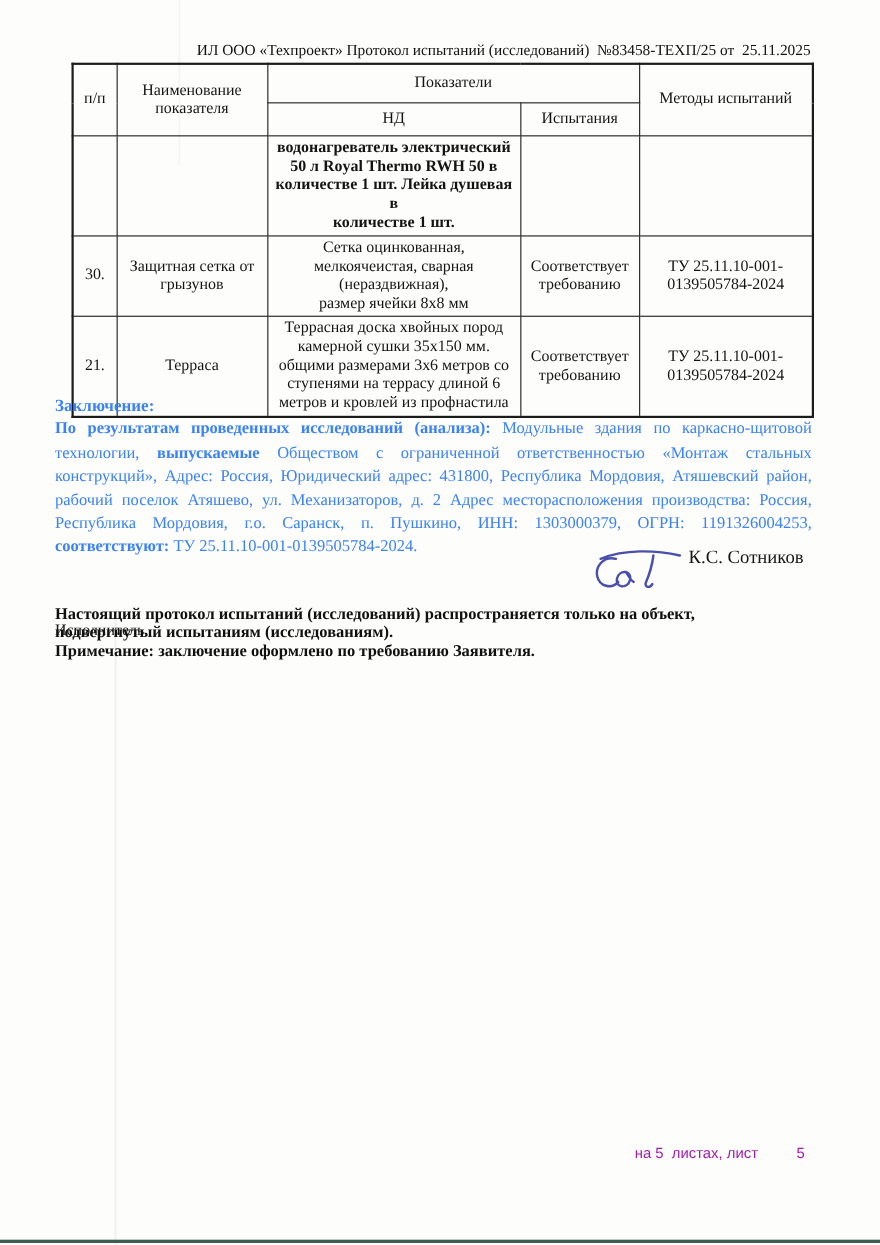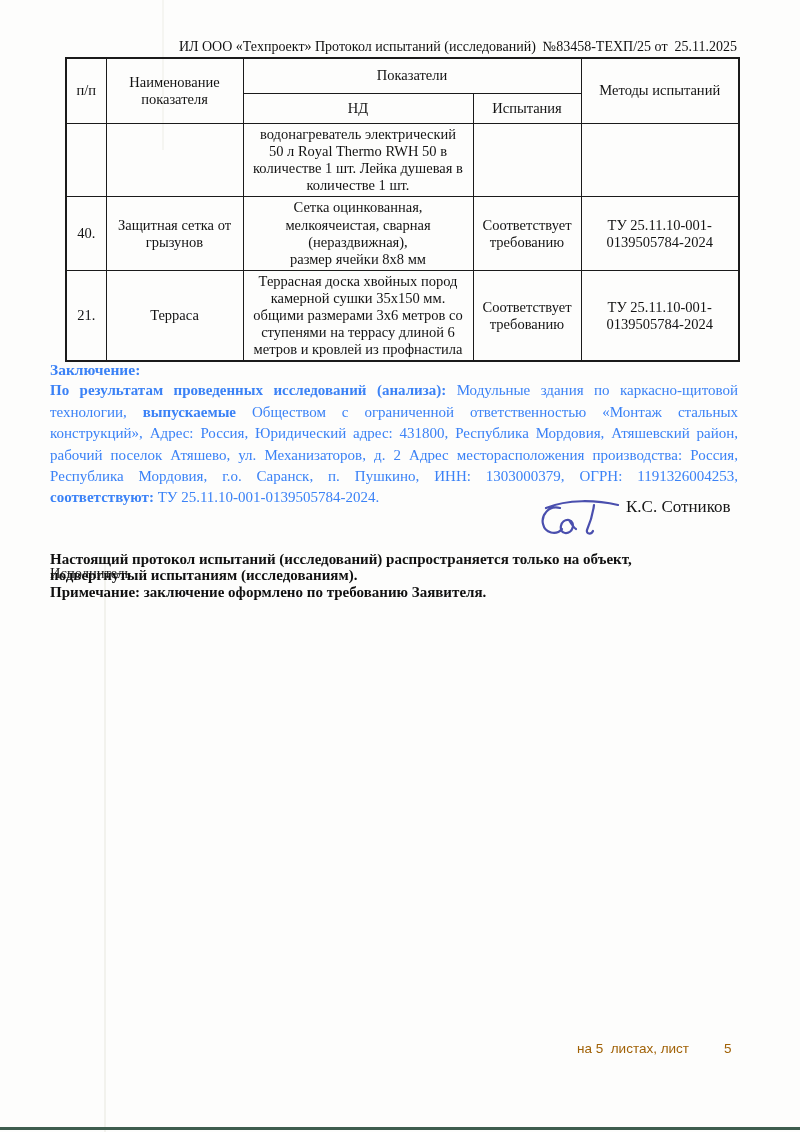--- a/index.html
+++ b/index.html
@@ -36,21 +36,21 @@
     padding:2px 3px;
     white-space:pre-line;
     color:#131313;
   }
   col.c-num{width:40px;} col.c-name{width:137px;} col.c-nd{width:230px;}
   col.c-test{width:108px;} col.c-method{width:158px;}
   tr.hdr-top th{height:30px;}
   tr.hdr-bot th{height:25px;}
   td.cell-name{text-align:left;padding-left:7px;}
   td.cell-method{text-align:left;padding-left:8px;}
-  tr.row-a td{height:62px;}
+  tr.row-a td{height:62px;font-weight:bold;}
   tr.row-b td{height:64px;}
   tr.row-c td{height:84px;}
 
   .conclusion{
     position:absolute;left:50px;top:359px;width:688px;
     font-size:15px;line-height:21.4px;color:#3b82f6;
   }
   .conclusion-heading{font-weight:bold;font-size:15.5px;}
   .conclusion-body{text-align:justify;text-align-last:left;}
 
@@ -60,21 +60,21 @@
 
   .footnotes{
     position:absolute;left:50px;top:551px;width:664px;
     font-weight:bold;font-size:15px;line-height:16px;color:#101010;
   }
   .footnotes p{margin:0 0 1px 0;white-space:pre-wrap;}
 
   .sheet-footer{
     position:absolute;left:577px;top:1041px;width:170px;height:18px;
     font-family:"Liberation Sans","DejaVu Sans",sans-serif;
-    font-size:13.5px;color:#a16207;
+    font-size:13.5px;color:#a21caf;
   }
   .sheet-footer .sheets-text{white-space:pre;}
   .sheet-footer .page-number{position:absolute;left:147px;top:0;}
 
   .accent-bar{position:absolute;left:0;right:0;bottom:2px;height:3px;}
 </style>
 </head>
 <body>
 
 <div class="page">
@@ -108,21 +108,21 @@
       <td class="cell-num"></td>
       <td class="cell-name"></td>
       <td class="cell-nd">водонагреватель электрический
 50 л Royal Thermo RWH 50 в
 количестве 1 шт. Лейка душевая в
 количестве 1 шт.</td>
       <td class="cell-test"></td>
       <td class="cell-method"></td>
     </tr>
     <tr class="row-b">
-      <td class="cell-num">40.</td>
+      <td class="cell-num">30.</td>
       <td class="cell-name">Защитная сетка от
 грызунов</td>
       <td class="cell-nd">Сетка оцинкованная,
 мелкоячеистая, сварная
 (нераздвижная),
 размер ячейки 8х8 мм</td>
       <td class="cell-test">Соответствует
 требованию</td>
       <td class="cell-method">ТУ 25.11.10-001-
 0139505784-2024</td>

